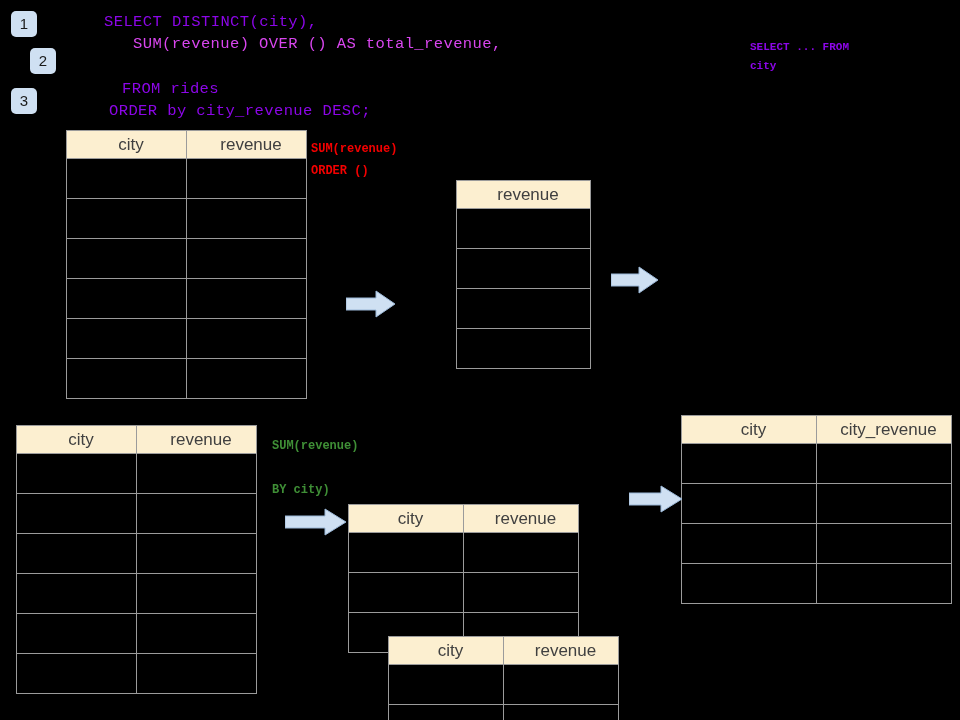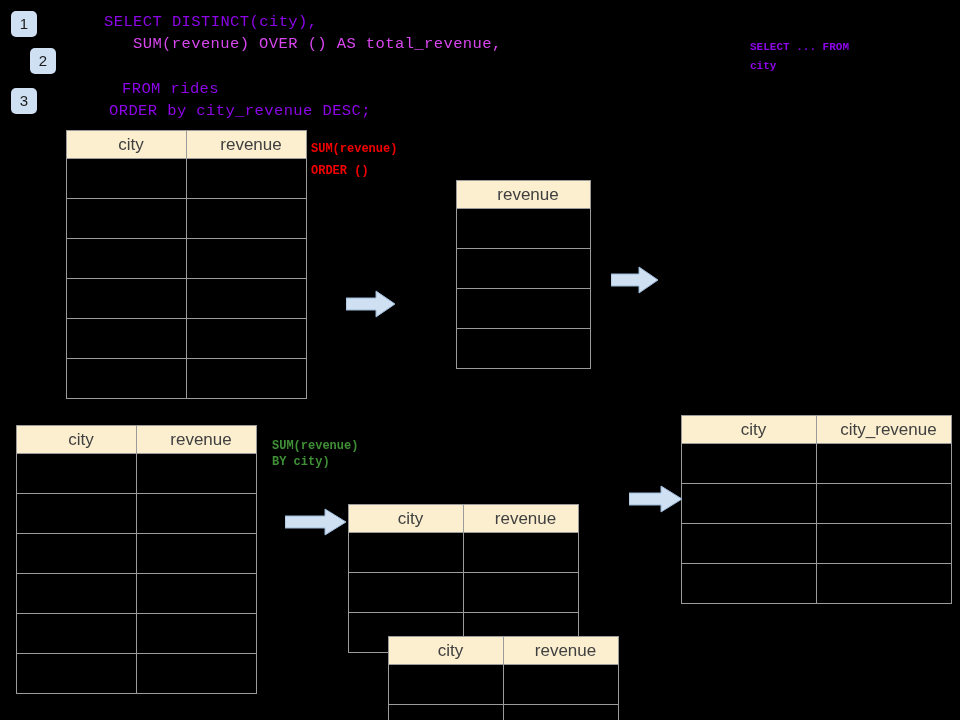--- a/index.html
+++ b/index.html
@@ -113,21 +113,21 @@
   <div class="code-line c-purple" style="left:122px; top:78px;">FROM rides</div>
   <div class="code-line c-purple" style="left:109px; top:100px;">ORDER by city_revenue DESC;</div>
 
   <div class="side-note" style="left:750px; top:38px;">SELECT ... FROM</div>
   <div class="side-note" style="left:750px; top:57px;">city</div>
 
   <div class="anno red" style="left:311px; top:138px;">SUM(revenue)</div>
   <div class="anno red" style="left:311px; top:160px;">ORDER ()</div>
 
   <div class="anno green" style="left:272px; top:435px;">SUM(revenue)</div>
-  <div class="anno green" style="left:272px; top:451px;">BY city)</div>
+  <div class="anno green" style="left:272px; top:479px;">BY city)</div>
 
   <table class="tbl" style="left:66px; top:130px;">
       <colgroup>
         <col style="width: 120px;">
         <col style="width: 120px;">
       </colgroup>
       <thead>
         <tr>
           <th>city</th>
           <th>revenue</th>

